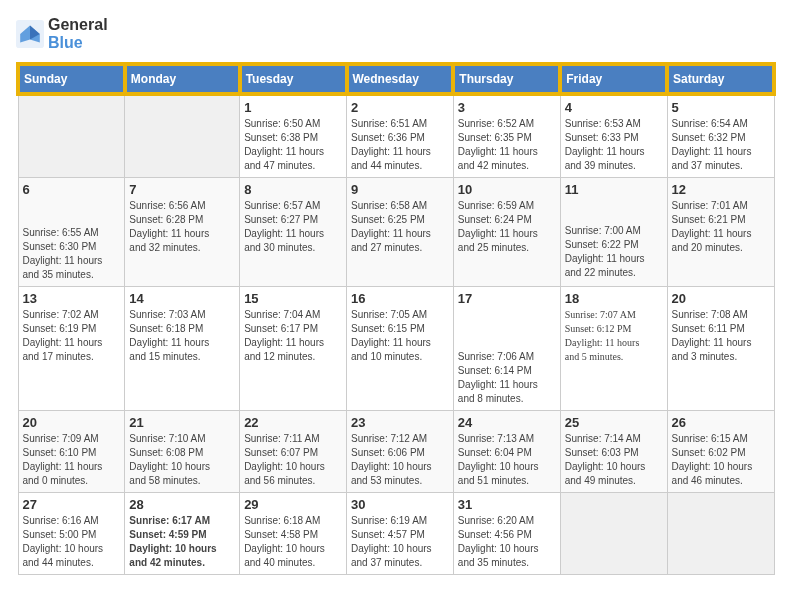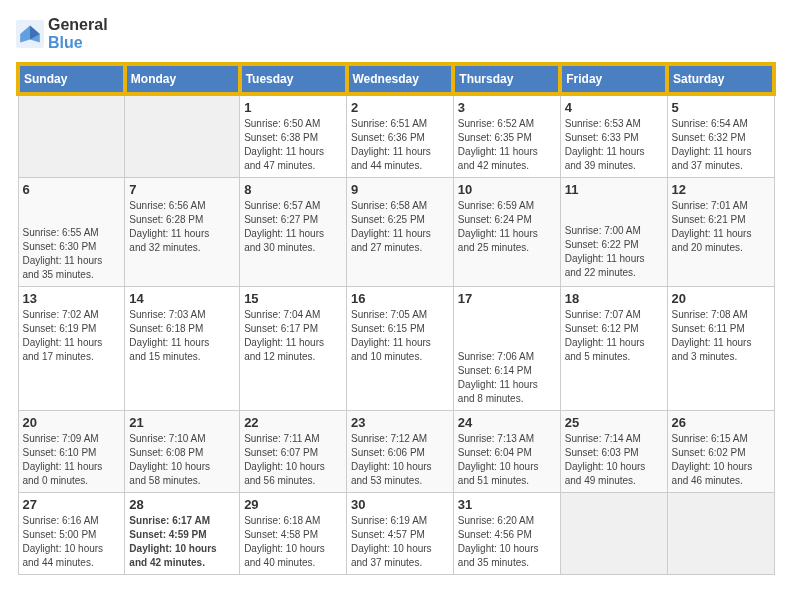--- a/index.html
+++ b/index.html
@@ -232,21 +232,21 @@
         </td>
         <td>
           <span class="day-number">17</span>
           <div class="day-info" style="white-space: pre-line; margin-top: 44px;">Sunrise: 7:06 AM
 Sunset: 6:14 PM
 Daylight: 11 hours
 and 8 minutes.</div>
         </td>
         <td>
           <span class="day-number">18</span>
-          <div class="day-info" style="white-space: pre-line;">Sunrise: 7:07 AM
+          <div class="day-info" style="white-space: pre-line; font-family: Liberation Serif, serif;">Sunrise: 7:07 AM
 Sunset: 6:12 PM
 Daylight: 11 hours
 and 5 minutes.</div>
         </td>
         <td>
           <span class="day-number">20</span>
           <div class="day-info" style="white-space: pre-line;">Sunrise: 7:08 AM
 Sunset: 6:11 PM
 Daylight: 11 hours
 and 3 minutes.</div>

